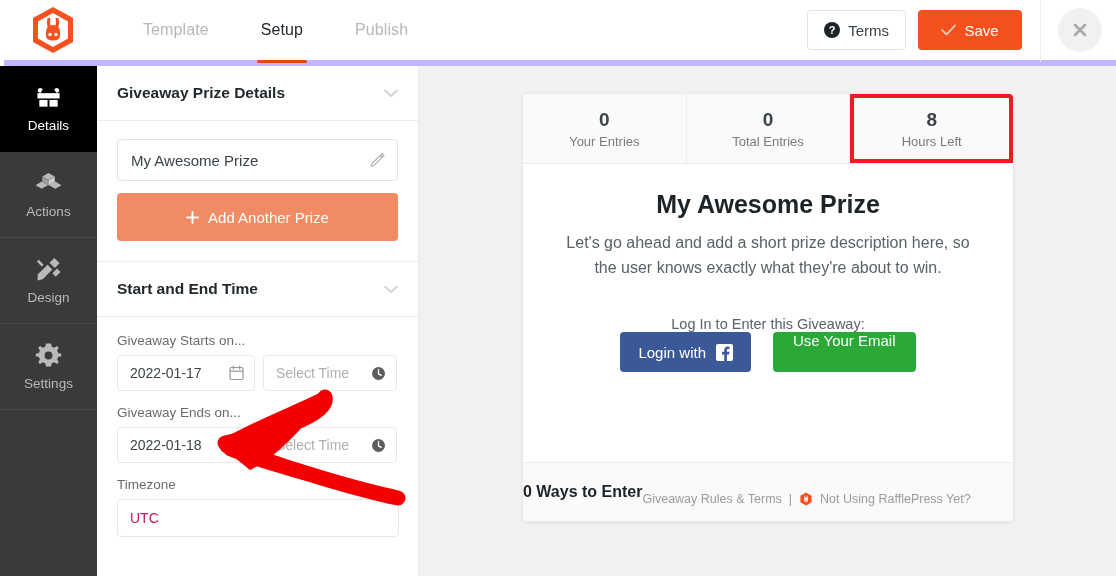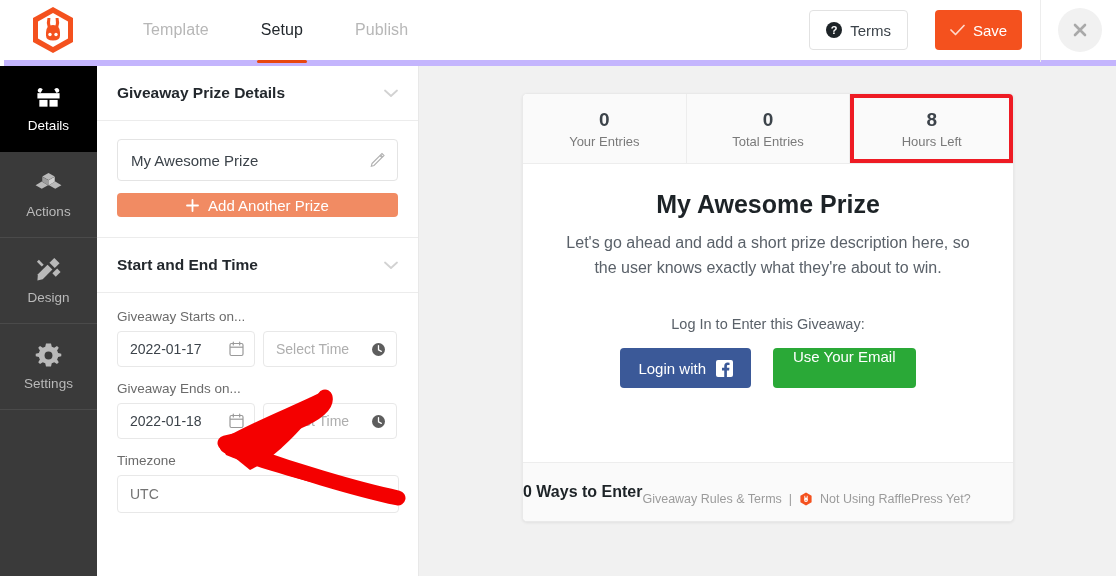--- a/index.html
+++ b/index.html
@@ -41,21 +41,21 @@
   }
   .btn-help {
     display: flex; align-items: center; gap: 8px;
     height: 40px; padding: 0 16px; background: #fff;
     border: 1px solid #e2e2e2; border-radius: 4px;
     font-size: 15px; color: #3c434a; cursor: pointer;
   }
   .help-icon { width: 16px; height: 16px; display:block; }
   .btn-save {
     display: flex; align-items: center; justify-content: center; gap: 8px;
-    height: 40px; width: 87px; margin-left: 27px;
+    height: 40px; width: 104px; margin-left: 12px;
     background: #f4511e; border: none; border-radius: 4px;
     font-size: 15px; color: #ffffff; cursor: pointer;
   }
   .check-icon { width: 15px; height: 13px; display:block; }
   .hdr-sep { width: 1px; height: 64px; background: #ededed; margin-left: 18px; }
   .btn-close {
     width: 44px; height: 44px; margin-left: 17px; border-radius: 50%;
     background: #f1f1f1; display: flex; align-items: center; justify-content: center;
     cursor: pointer;
   }
@@ -91,21 +91,21 @@
 
   .prize-field {
     position: relative; height: 42px; border: 1px solid #e4e4e4; border-radius: 4px;
     display: flex; align-items: center; padding: 0 38px 0 13px;
     font-size: 15px; color: #3c434a; background: #fff;
   }
   .pencil { position: absolute; right: 12px; top: 12px; }
   .pencil-icon { width: 15px; height: 15px; display:block; }
 
   .btn-add {
-    margin-top: 12px; height: 24px; width: 100%;
+    margin-top: 12px; height: 48px; width: 100%;
     background: #f18b63; border: none; border-radius: 4px;
     color: #ffffff; font-size: 15px; cursor: pointer;
     display: flex; align-items: center; justify-content: center; gap: 9px;
   }
   .plus-icon { width: 13px; height: 13px; display:block; }
 
   .time-body { padding: 16px 20px 0 20px; }
   .field-label { font-size: 13.5px; color: #6b6b6b; margin-bottom: 7px; }
   .row { display: flex; gap: 8px; margin-bottom: 14px; }
   .inp {
@@ -115,21 +115,21 @@
   }
   .inp.date { width: 138px; }
   .inp.time { width: 134px; }
   .inp .ph { color: #aeaeae; }
   .inp .ico { margin-left: auto; }
   .cal-icon { width: 15px; height: 16px; display:block; }
   .clock-icon { width: 15px; height: 15px; display:block; }
   .tz-input {
     height: 38px; width: 282px; border: 1px solid #e8e8e8; border-radius: 4px;
     display: flex; align-items: center; padding: 12px 12px;
-    font-size: 14px; color: #737373; background: #fff;
+    font-size: 14px; color: #be185d; background: #fff;
   }
 
   
   .preview {
     position: absolute; top: 66px; left: 419px; width: 697px; height: 510px;
     background: #f1f1f1;
   }
   .card {
     position: absolute; left: 103px; top: 27px; width: 492px; height: 429px;
     background: #ffffff; border: 1px solid #e9e9e9; border-radius: 5px;
@@ -150,21 +150,21 @@
   .card-body {
     flex: 1; background: #ffffff; padding: 26px 30px 0 30px;
     display: flex; flex-direction: column; align-items: center;
   }
   .prize-title { font-size: 25px; font-weight: 700; color: #1d2327; text-align: center; }
   .prize-desc {
     margin-top: 11px; font-size: 16px; line-height: 25px;
     color: #5a6169; text-align: center; max-width: 420px;
   }
   .login-label { margin-top: 36px; font-size: 14.5px; color: #5a6169; }
-  .login-row { margin-top: 16px; display: flex; gap: 22px; }
+  .login-row { display: flex; gap: 22px; }
   .btn-fb {
     height: 40px; padding: 0 18px; background: #3b5998; border: none; border-radius: 4px;
     color: #fff; font-size: 15px; cursor: pointer;
     display: flex; align-items: center; gap: 10px;
   }
   .fb-icon { width: 17px; height: 17px; display:block; }
   .btn-email {
     height: 40px; padding: 0 20px; background: #2aa937; border: none; border-radius: 4px;
     color: #fff; font-size: 15px; cursor: pointer;
     display: flex; 

